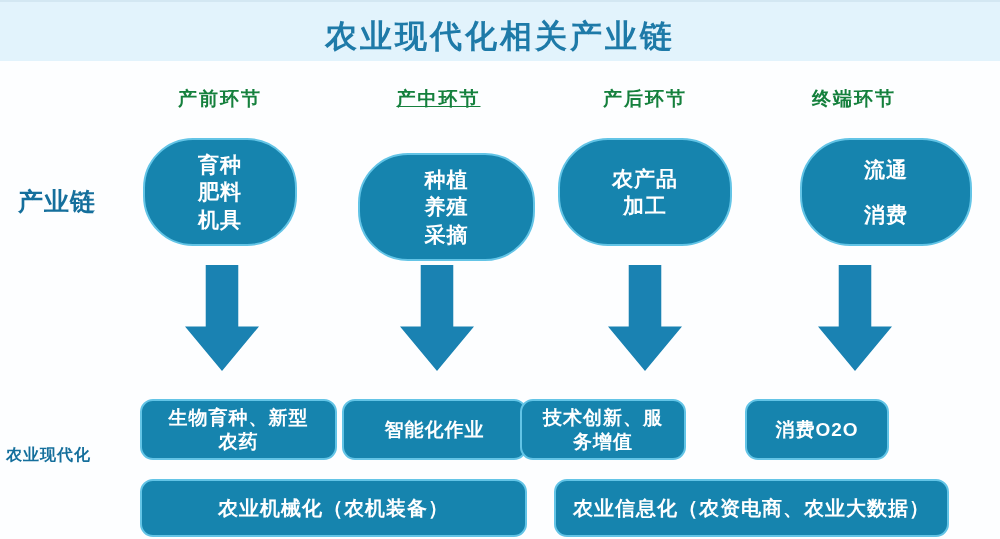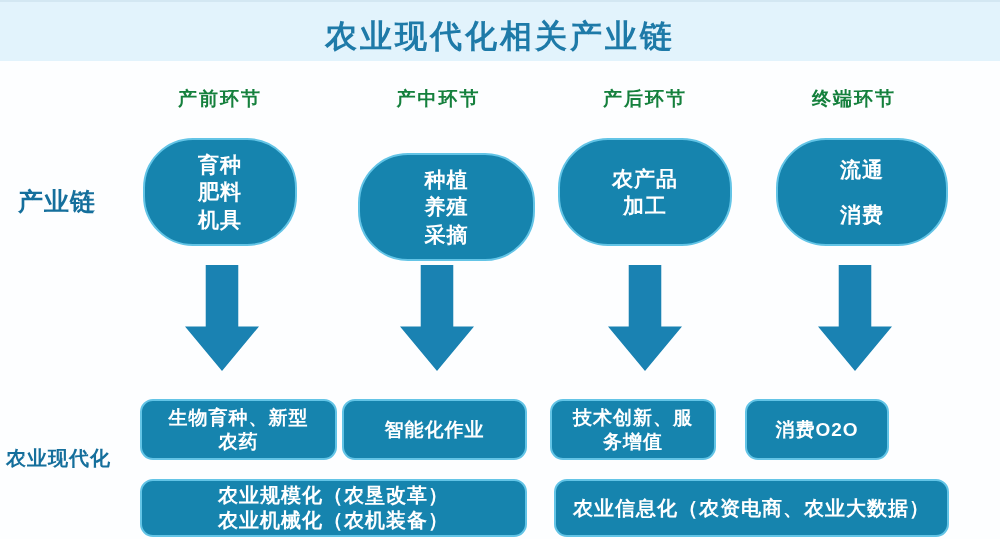--- a/index.html
+++ b/index.html
@@ -41,67 +41,66 @@
 </style>
 </head>
 <body>
 
 <div class="canvas">
 
   <div class="band"></div>
   <div class="title">农业现代化相关产业链</div>
 
   <div class="col-header" style="left:143px;width:154px;">产前环节</div>
-  <div class="col-header" style="left:350px;width:177px;">产中环节</div>
+  <div class="col-header" style="left:350px;width:177px;text-decoration:underline;">产中环节</div>
   <div class="col-header" style="left:768px;width:172px;">终端环节</div>
   <div class="col-header" style="left:558px;width:174px;">产后环节</div>
 
   <div class="row-label" style="left:18px;top:185px;font-size:25px;">产业链</div>
-  <div class="row-label" style="left:6px;top:445px;font-size:20px;">农业现代化</div>
+  <div class="row-label" style="left:6px;top:445px;font-size:16px;">农业现代化</div>
 
   <div class="pill" style="left:143px;width:154px;">
     <div class="line">育种</div>
     <div class="line">肥料</div>
     <div class="line">机具</div>
   </div>
   <div class="pill" style="left:358px;width:177px;margin-top:15px;">
     <div class="line">种植</div>
     <div class="line">养殖</div>
     <div class="line">采摘</div>
   </div>
   <div class="pill" style="left:558px;width:174px;text-align:right;">
     <div class="line">农产品</div>
     <div class="line">加工</div>
   </div>
-  <div class="pill spread" style="left:776px;width:172px;">
+  <div class="pill spread" style="left:800px;width:172px;">
     <div class="line">流通</div>
     <div class="line">消费</div>
   </div>
 
   <div class="arrow" style="left:185px;"></div>
   <div class="arrow" style="left:400px;"></div>
   <div class="arrow" style="left:608px;"></div>
   <div class="arrow" style="left:818px;"></div>
 
   <div class="box" style="left:342px;width:185px;">
     <div class="line">智能化作业</div>
   </div>
   <div class="box" style="left:140px;width:197px;">
     <div class="line">生物育种、新型</div>
     <div class="line">农药</div>
   </div>
-  <div class="box" style="left:550px;width:166px;">
+  <div class="box" style="left:520px;width:166px;">
     <div class="line">技术创新、服</div>
     <div class="line">务增值</div>
   </div>
   <div class="box" style="left:745px;width:144px;">
     <div class="line">消费O2O</div>
   </div>
 
   <div class="wide-box" style="left:140px;width:387px;">
-    <div class="line">农业规模化（农垦改革）</div>
     <div class="line">农业机械化（农机装备）</div>
   </div>
   <div class="wide-box" style="left:554px;width:395px;">
     <div class="line">农业信息化（农资电商、农业大数据）</div>
   </div>
 
 </div>
 
 </body></html>

